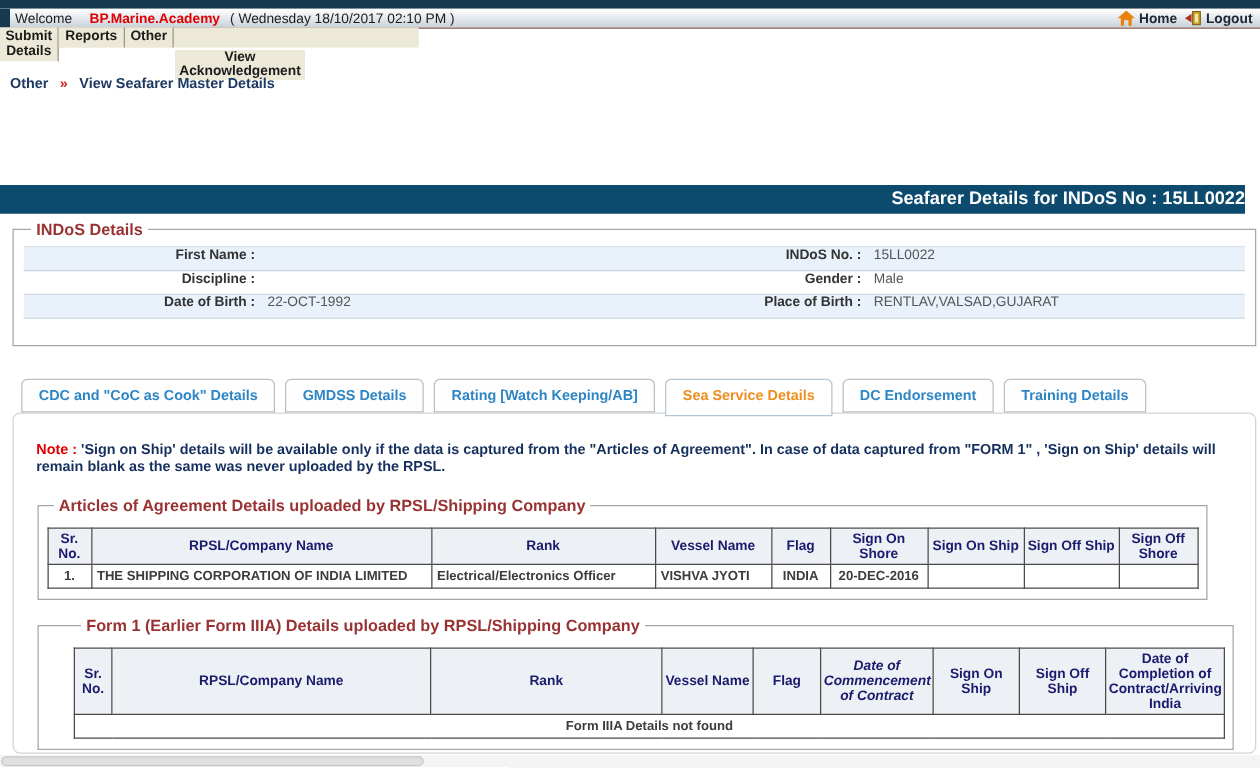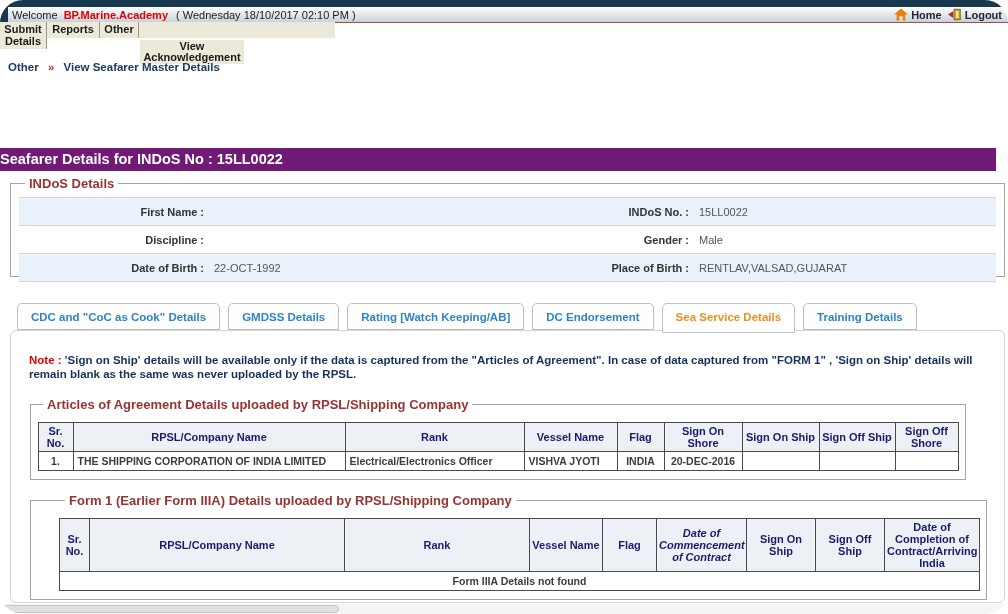--- a/index.html
+++ b/index.html
@@ -1,29 +1,29 @@
 <!DOCTYPE html>
 <html><head>
 <meta charset="utf-8">
 <style>
   * { box-sizing: border-box; margin: 0; padding: 0; }
   html,body { background:#fff; }
   body { font-family: "Liberation Sans", sans-serif; }
-  .page { position:relative; width:1008px; height:614px; background:#fff; overflow:hidden;border-radius:23px; }
+  .page { position:relative; width:1008px; height:614px; background:#fff; overflow:hidden; }
 
   
   .top-strip { position:absolute; left:0; top:0; width:1008px; height:7px; background:#17394f; }
 
   
   .welcome-bar { position:absolute; left:0; top:7px; width:1008px; height:16px;
     background:linear-gradient(#ffffff,#c9d2da); border-bottom:1px solid #8a564a;
     display:flex; align-items:center; font-size:11px; color:#1c1c1c; }
   .welcome-darkblock { width:8px; height:16px; background:#17394f; flex:0 0 auto; }
   .welcome-bar .w-label { margin-left:4px; }
-  .welcome-bar .w-user { color:#e00000; font-weight:bold; margin-left:6px; }
+  .welcome-bar .w-user { color:#e00000; font-weight:bold; margin-left:14px; }
   .welcome-bar .w-date { margin-left:8px; }
   .welcome-right { margin-left:auto; display:flex; align-items:center; gap:6px; padding-right:6px; font-weight:bold; color:#222733; }
   .hlink { display:flex; align-items:center; gap:3px; cursor:pointer; }
   .icon16 { width:14px; height:13px; display:inline-block; }
 
   
   .menu-strip { position:absolute; left:0; top:22px; width:335px; height:16px; background:#ece9d8; }
   .menu-item { position:absolute; background:#ece9d8; border-right:1px solid #9b9786;
     font-size:11px; font-weight:bold; color:#1a1a1a; text-align:center; cursor:pointer; }
   .mi-submit { left:0; top:22px; width:47px; height:27px; line-height:12px; padding-top:1px; }
@@ -33,30 +33,30 @@
     background:#ece9d8; font-size:11px; font-weight:bold; color:#1a1a1a; text-align:center;
     line-height:11px; padding-top:1px; cursor:pointer; }
 
   
   .breadcrumb { position:absolute; left:8px; top:61px; font-size:11.5px; font-weight:bold; color:#1e3a63; }
   .breadcrumb .sep { color:#cc2222; margin:0 6px; }
   .breadcrumb .crumb { cursor:pointer; }
 
   
   .title-bar { position:absolute; left:0; top:148px; width:996px; height:23px;
-    background:#701a75; color:#ffffff; font-size:14.5px; font-weight:bold;
-    text-align:left; line-height:23px; }
+    background:#0c4a6e; color:#ffffff; font-size:14.5px; font-weight:bold;
+    text-align:right; line-height:23px; }
 
   
   fieldset { border:1px solid #a6a6a6; background:#fff; }
   legend { font-size:13px; font-weight:bold; color:#993333; padding:0 4px; margin-left:6px; }
 
   .indos-fieldset { position:absolute; left:10px; top:176px; width:995px; height:101px; padding:6px 8px 6px 8px; }
   .indos-rows { border-top:1px solid #cfd8e2; }
-  .indos-row { display:flex; height:28px; align-items:center; font-size:11px; border-bottom:1px solid #cfd8e2; }
+  .indos-row { display:flex; height:19px; align-items:flex-start; font-size:11px; border-bottom:1px solid #cfd8e2; }
   .indos-row.alt { background:#e9f1fa; }
   .lbl { font-weight:bold; color:#333333; text-align:right; }
   .val { color:#555555; padding-left:10px; }
   .lblL { width:185px; } .valL { width:295px; } .lblR { width:190px; } .valR { flex:1; }
 
   
   .tab-bar { position:absolute; left:10px; top:303px; width:996px; height:29px;
     display:flex; gap:8px; padding-left:7px; align-items:flex-start; z-index:2; }
   .tab { background:#fefefe; border:1px solid #bfbfbf; border-radius:5px 5px 0 0;
     font-size:11.5px; font-weight:bold; color:#2d85c5; padding:0 13px; height:27px;
@@ -162,22 +162,22 @@
           <span class="lbl lblR">Place of Birth :</span>
           <span class="val valR">RENTLAV,VALSAD,GUJARAT</span>
         </div>
       </div>
   </fieldset>
 
   <div class="tab-bar" id="tab-bar">
       <div class="tab">CDC and "CoC as Cook" Details</div>
       <div class="tab">GMDSS Details</div>
       <div class="tab">Rating [Watch Keeping/AB]</div>
+      <div class="tab active">Sea Service Details</div>
       <div class="tab">DC Endorsement</div>
-      <div class="tab active">Sea Service Details</div>
       <div class="tab">Training Details</div>
     </div>
 
   <div class="panel">
     <div class="note">
       <span class="note-label">Note :</span>
       <span>'Sign on Ship' details will be available only if the data is captured from the "Articles of Agreement". In case of data captured from "FORM 1" , 'Sign on Ship' details will remain blank as the same was never uploaded by the RPSL.</span>
     </div>
 
     <fieldset class="sect-fieldset">

